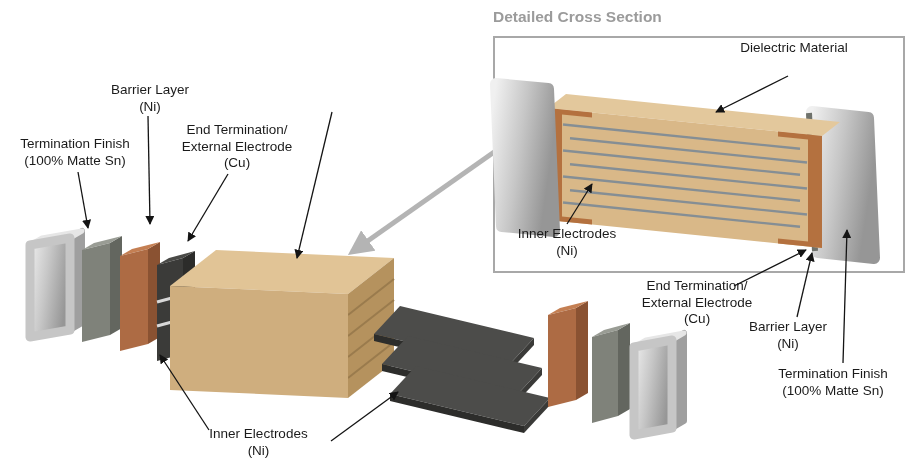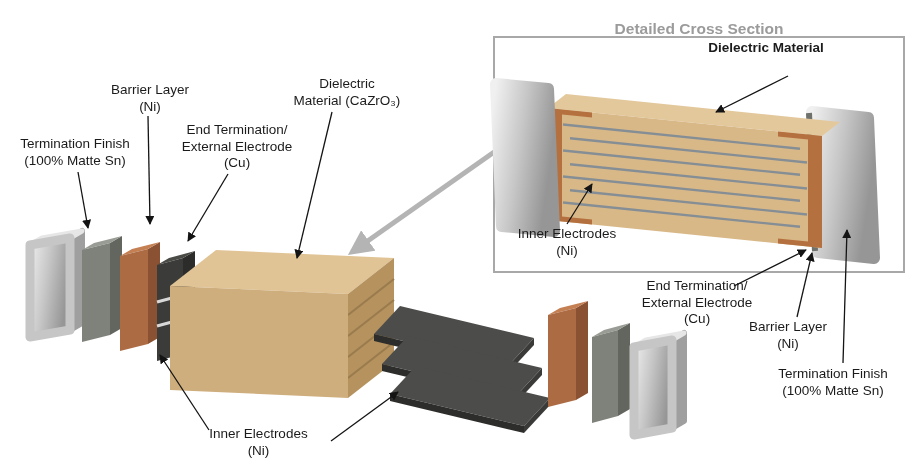--- a/index.html
+++ b/index.html
@@ -10,21 +10,21 @@
   .label{
     position:absolute;text-align:center;font-size:13.5px;line-height:1.24;
     color:#1b1b1b;z-index:3;
   }
   .label div{white-space:nowrap;}
   #cs-box{
     position:absolute;left:493px;top:36px;width:408px;height:233px;
     border:2px solid #a8a8a8;background:#ffffff;z-index:1;
   }
   #cs-title{
-    position:absolute;left:493px;top:20px;width:412px;text-align:center;
+    position:absolute;left:493px;top:8px;width:412px;text-align:left;
     font-size:15.5px;font-weight:bold;color:#9b9b9b;z-index:3;
   }
   svg#art{position:absolute;left:0;top:0;z-index:2;}
 </style>
 </head>
 <body>
 
 <div id="stage">
 
   <div id="cs-box"></div>
@@ -185,31 +185,27 @@
     <div>Barrier Layer</div>
     <div>(Ni)</div>
   </div>
 
   <div class="label" style="left:167px;top:122px;width:140px;">
     <div>End Termination/</div>
     <div>External Electrode</div>
     <div>(Cu)</div>
   </div>
 
-  <div class="label" style="left:278px;top:76px;width:138px;">
-    <div>Dielectric</div>
-    <div>Material (CaZrO₃)</div>
-  </div>
 
   <div class="label" style="left:186px;top:426px;width:145px;">
     <div>Inner Electrodes</div>
     <div>(Ni)</div>
   </div>
 
-  <div class="label" style="left:684px;top:40px;width:164px;font-weight:bold;">
+  <div class="label" style="left:712px;top:40px;width:164px;">
     <div>Dielectric Material</div>
   </div>
 
   <div class="label" style="left:502px;top:226px;width:130px;">
     <div>Inner Electrodes</div>
     <div>(Ni)</div>
   </div>
 
   <div class="label" style="left:627px;top:278px;width:140px;">
     <div>End Termination/</div>

